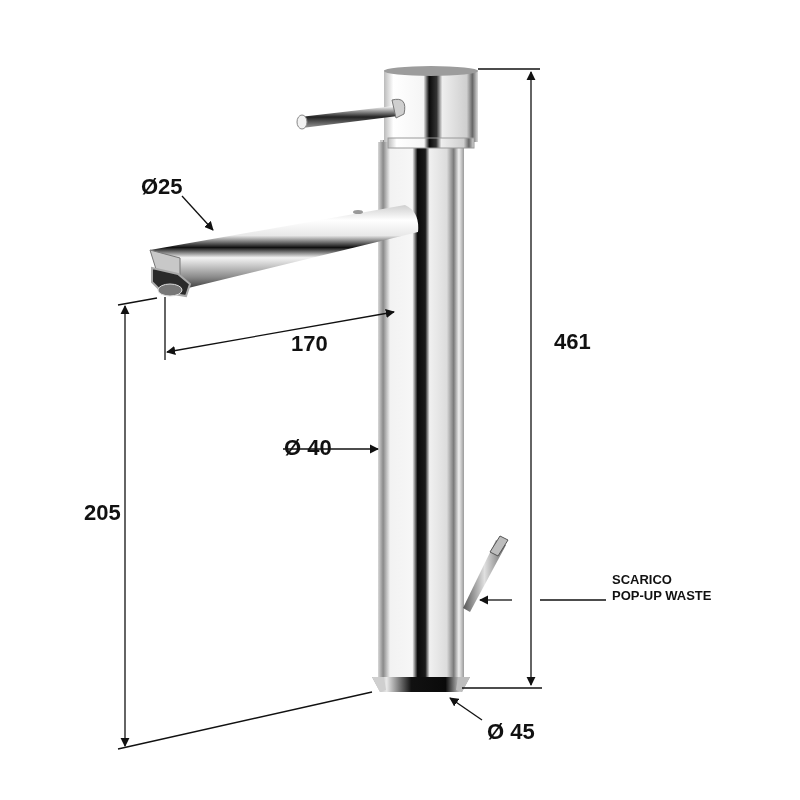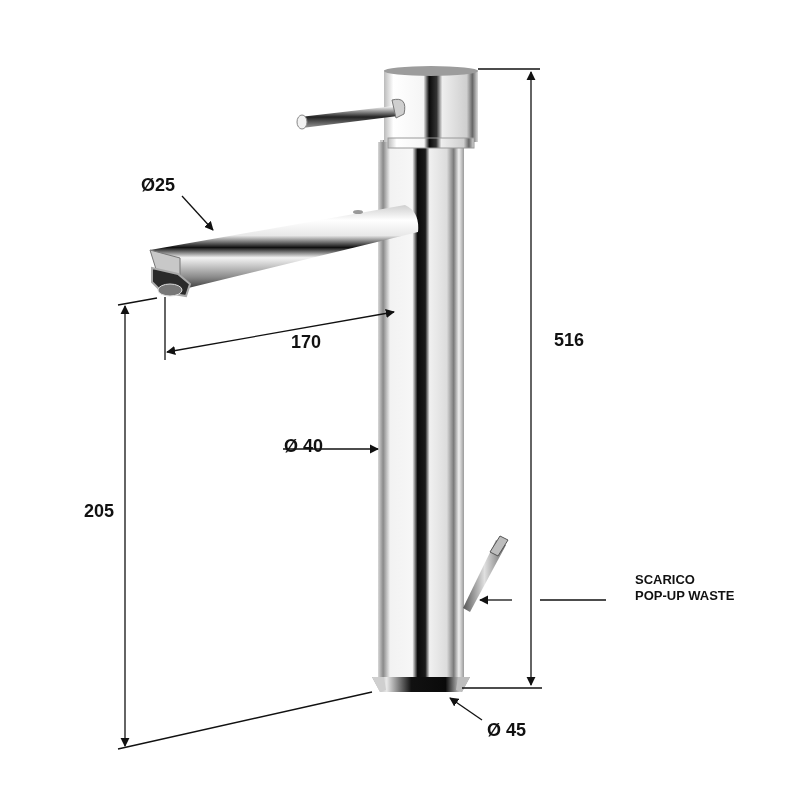--- a/index.html
+++ b/index.html
@@ -6,21 +6,21 @@
     body { width: 800px; height: 800px; position: relative; overflow: hidden; }
     #stage { position: absolute; left: 0; top: 0; width: 800px; height: 800px; }
     .lbl {
       position: absolute;
       font-family: "Liberation Sans", sans-serif;
       font-weight: bold;
       color: #111111;
       white-space: nowrap;
       line-height: 1;
     }
-    .lbl-big { font-size: 18px; }
+    .lbl-big { font-size: 22px; }
     .lbl-small { font-size: 13px; line-height: 16px; }
   </style>
 </head>
 <body>
 
 <div id="stage">
   <svg width="800" height="800" viewBox="0 0 800 800" xmlns="http://www.w3.org/2000/svg">
     <defs>
       <linearGradient id="bodyGrad" x1="0" x2="1" y1="0" y2="0">
         <stop offset="0" stop-color="#d8d8d8"></stop>
@@ -128,21 +128,21 @@
       <line x1="512" y1="600" x2="480" y2="600" marker-end="url(#arrowEnd)"></line>
       <line x1="540" y1="600" x2="606" y2="600"></line>
     </g>
   </svg>
 
   
   <div class="lbl lbl-big" style="left:141px; top:176px;">Ø25</div>
   <div class="lbl lbl-big" style="left:291px; top:298px;margin-top:35px;">170</div>
   <div class="lbl lbl-big" style="left:284px; top:424px;margin-top:13px;">Ø 40</div>
   <div class="lbl lbl-big" style="left:84px; top:502px;">205</div>
-  <div class="lbl lbl-big" style="left:554px; top:331px;">516</div>
+  <div class="lbl lbl-big" style="left:554px; top:331px;">461</div>
   <div class="lbl lbl-big" style="left:487px; top:721px;">Ø 45</div>
 
   
-  <div class="lbl lbl-small" style="left:635px; top:572px;">
+  <div class="lbl lbl-small" style="left:612px; top:572px;">
     <div>SCARICO</div>
     <div>POP-UP WASTE</div>
   </div>
 </div>
 
 </body></html>

